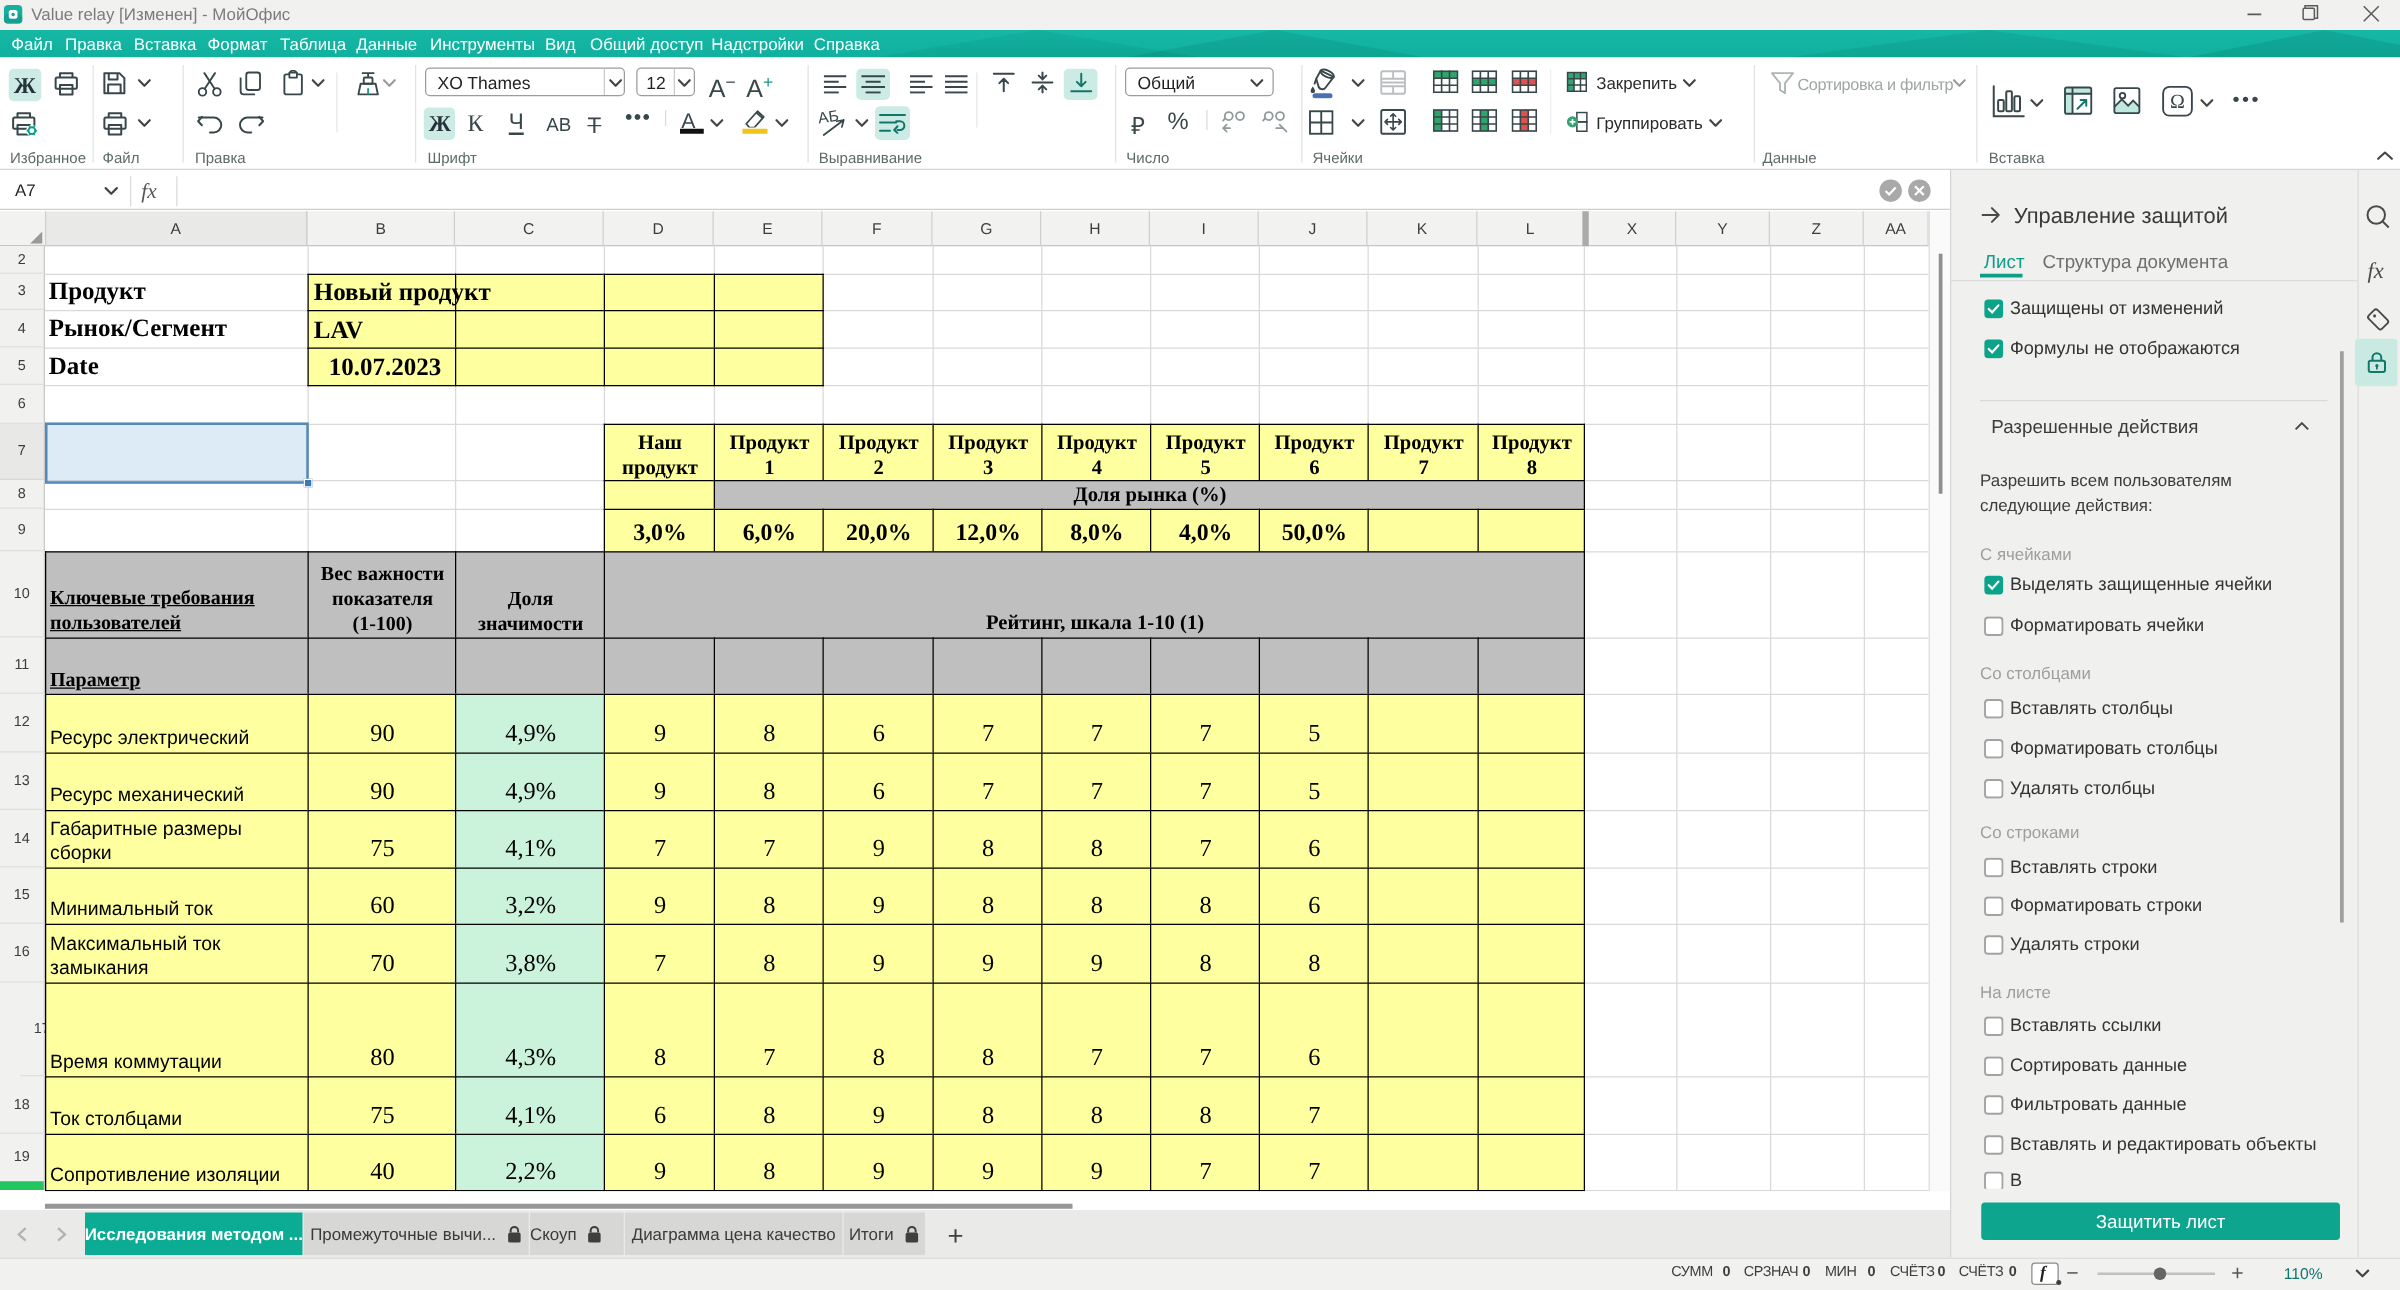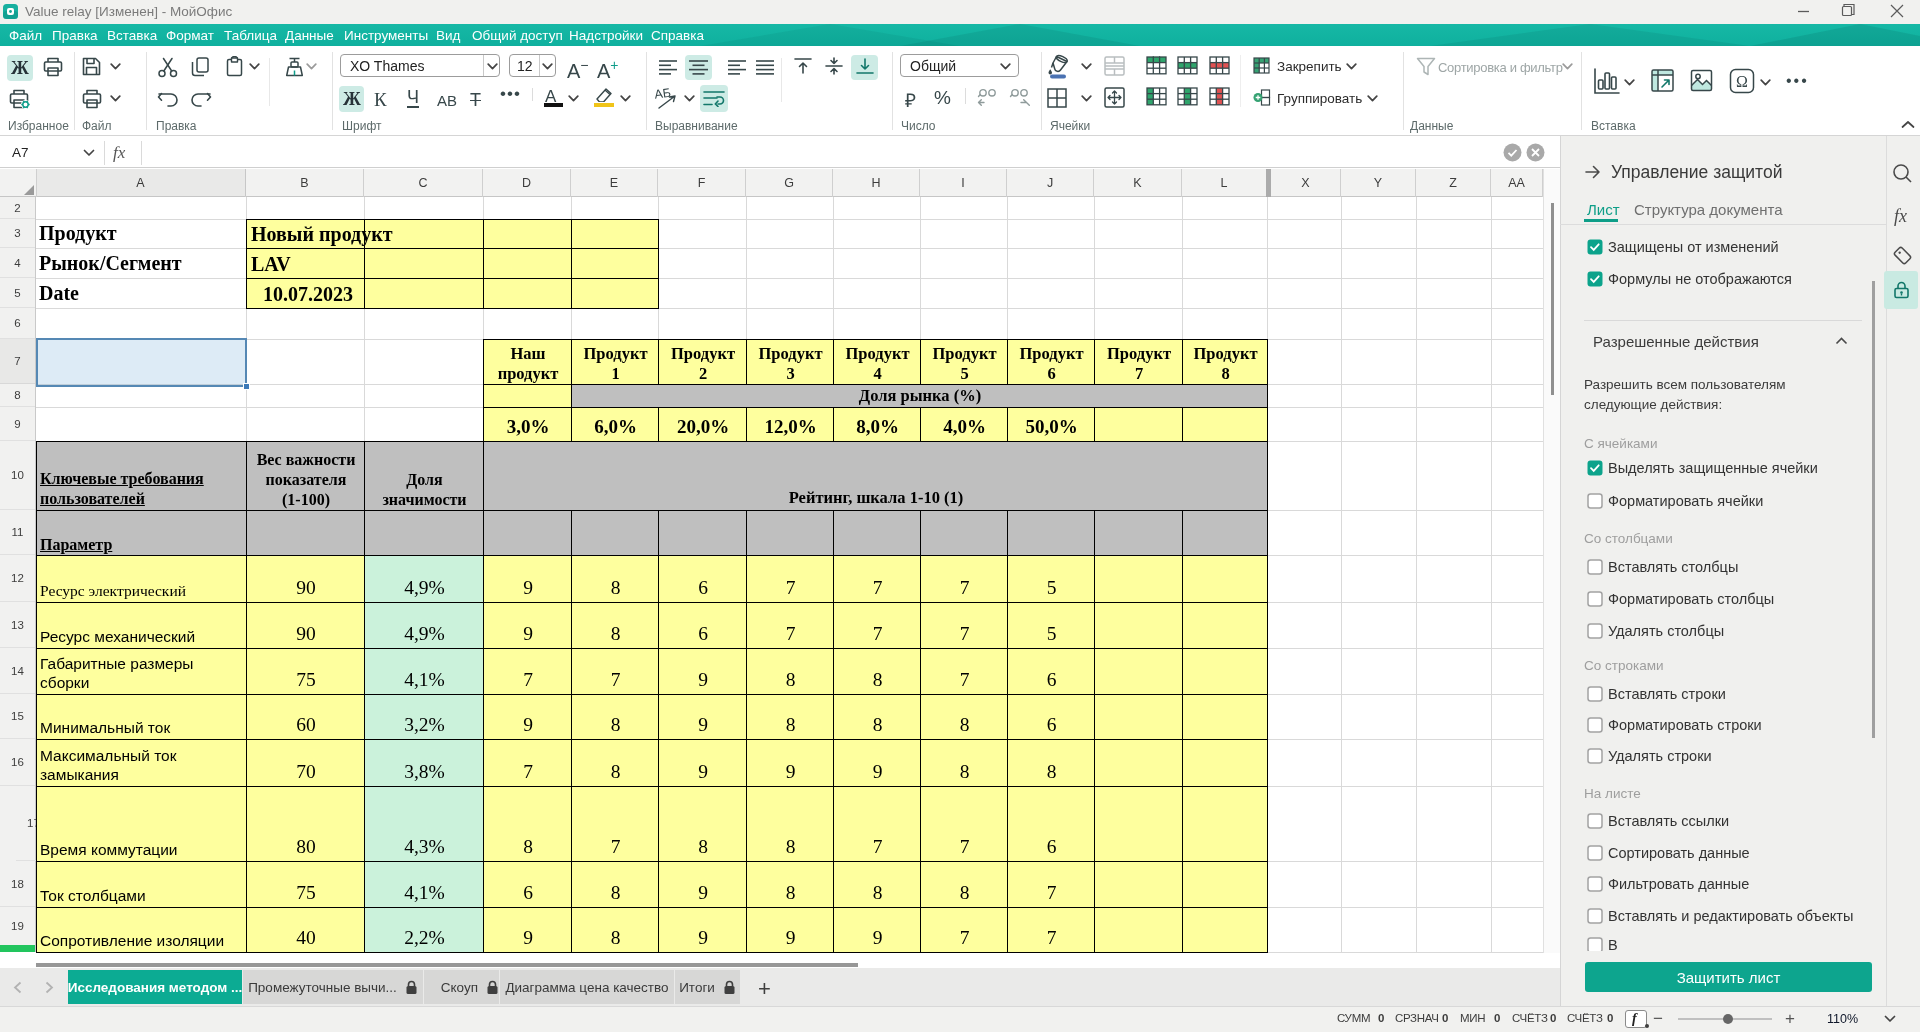--- a/index.html
+++ b/index.html
@@ -670,21 +670,21 @@
 <div class="cell gry" style="left:364px;top:510px;width:120px;height:46px;"></div>
 <div class="cell gry" style="left:483px;top:510px;width:89px;height:46px;"></div>
 <div class="cell gry" style="left:571px;top:510px;width:88px;height:46px;"></div>
 <div class="cell gry" style="left:658px;top:510px;width:89px;height:46px;"></div>
 <div class="cell gry" style="left:746px;top:510px;width:88px;height:46px;"></div>
 <div class="cell gry" style="left:833px;top:510px;width:88px;height:46px;"></div>
 <div class="cell gry" style="left:920px;top:510px;width:88px;height:46px;"></div>
 <div class="cell gry" style="left:1007px;top:510px;width:88px;height:46px;"></div>
 <div class="cell gry" style="left:1094px;top:510px;width:89px;height:46px;"></div>
 <div class="cell gry" style="left:1182px;top:510px;width:86px;height:46px;"></div>
-<div class="cell yel cl" style="left:36px;top:555px;width:211px;height:48px;font-family:Liberation Serif, serif;">
+<div class="cell yel cl" style="left:36px;top:555px;width:211px;height:48px;">
     <span style="font-size:15.5px;line-height:19px;padding:0 6px 3px 3px">Ресурс электрический</span>
   </div>
 <div class="cell yel cb" style="left:246px;top:555px;width:119px;height:48px;">
     <span class="num">90</span>
   </div>
 <div class="cell grn cb" style="left:364px;top:555px;width:120px;height:48px;">
     <span class="num">4,9%</span>
   </div>
 <div class="cell yel cb" style="left:483px;top:555px;width:89px;height:48px;">
     <span class="num">9</span>
@@ -946,21 +946,21 @@
     <path d="M8.5 1.5L3 6.5l5.5 5" stroke="#b2b2b2" stroke-width="1.8" fill="none"></path>
   </svg>
 <svg class="ab" style="left:43px;top:981px" width="12" height="13" viewBox="0 0 12 13">
     <path d="M3.5 1.5L9 6.5l-5.5 5" stroke="#b2b2b2" stroke-width="1.8" fill="none"></path>
   </svg>
 <div class="ab" style="left:68px;top:970px;width:174px;height:34px;background:#0cab93;color:#fff;font-weight:bold;font-size:13.5px;display:flex;align-items:center;justify-content:center;white-space:nowrap;overflow:hidden">Исследования методом ...</div>
 <div class="ab" style="left:243px;top:970px;width:180px;height:34px;background:#d7d7d6;color:#3a3a3a;font-weight:normal;font-size:13.5px;display:flex;align-items:center;justify-content:center;white-space:nowrap;overflow:hidden">Промежуточные вычи...<svg width="13" height="15" viewBox="0 0 13 15" style="margin-left:8px">
       <rect x="1.5" y="6" width="10" height="8" rx="1.5" fill="#3f3f3f"></rect>
       <path d="M3.5 6V4.5a3 3 0 0 1 6 0V6" fill="none" stroke="#3f3f3f" stroke-width="1.6"></path>
     </svg></div>
-<div class="ab" style="left:424px;top:970px;width:75px;height:34px;background:#d7d7d6;color:#3a3a3a;font-weight:normal;font-size:13.5px;display:flex;align-items:center;justify-content:flex-end;white-space:nowrap;overflow:hidden">Скоуп<svg width="13" height="15" viewBox="0 0 13 15" style="margin-left:8px">
+<div class="ab" style="left:424px;top:970px;width:75px;height:34px;background:#d7d7d6;color:#3a3a3a;font-weight:normal;font-size:13.5px;display:flex;align-items:center;justify-content:flex-start;white-space:nowrap;overflow:hidden">Скоуп<svg width="13" height="15" viewBox="0 0 13 15" style="margin-left:8px">
       <rect x="1.5" y="6" width="10" height="8" rx="1.5" fill="#3f3f3f"></rect>
       <path d="M3.5 6V4.5a3 3 0 0 1 6 0V6" fill="none" stroke="#3f3f3f" stroke-width="1.6"></path>
     </svg></div>
 <div class="ab" style="left:500px;top:970px;width:174px;height:34px;background:#d7d7d6;color:#3a3a3a;font-weight:normal;font-size:13.5px;display:flex;align-items:center;justify-content:center;white-space:nowrap;overflow:hidden">Диаграмма цена качество</div>
 <div class="ab" style="left:675px;top:970px;width:65px;height:34px;background:#d7d7d6;color:#3a3a3a;font-weight:normal;font-size:13.5px;display:flex;align-items:center;justify-content:center;white-space:nowrap;overflow:hidden">Итоги<svg width="13" height="15" viewBox="0 0 13 15" style="margin-left:8px">
       <rect x="1.5" y="6" width="10" height="8" rx="1.5" fill="#3f3f3f"></rect>
       <path d="M3.5 6V4.5a3 3 0 0 1 6 0V6" fill="none" stroke="#3f3f3f" stroke-width="1.6"></path>
     </svg></div>
 <div class="ab" style="left:758px;top:976px;font-size:22px;font-weight:300;color:#3f3f3f">+</div>
 <div class="ab" style="left:0;top:1006px;width:1920px;height:26px;background:#f1f1ef;border-top:1px solid #d8d8d8"></div>
@@ -974,21 +974,21 @@
 <div class="ab" style="left:1550px;top:1012px;font-size:11.5px;font-weight:bold;color:#3d3d3d;letter-spacing:-0.3px">0</div>
 <div class="ab" style="left:1567px;top:1012px;font-size:11.5px;font-weight:normal;color:#3d3d3d;letter-spacing:-0.3px">СЧЁТЗ</div>
 <div class="ab" style="left:1607px;top:1012px;font-size:11.5px;font-weight:bold;color:#3d3d3d;letter-spacing:-0.3px">0</div>
 <div class="ab" style="left:1625px;top:1010px;width:22px;height:18px;border:1px solid #8a8a8a;border-radius:3px;background:#fff"></div>
 <div class="ab ser" style="left:1632px;top:1011px;font-size:14px;font-style:italic;font-weight:bold;color:#222">f</div>
 <div class="ab" style="left:1645px;top:1024px;width:4px;height:4px;background:#3f3f3f;border-radius:50%"></div>
 <div class="ab" style="left:1653px;top:1009px;font-size:17px;color:#555">−</div>
 <div class="ab" style="left:1678px;top:1018px;width:94px;height:2px;background:#c0c0c0"></div>
 <div class="ab" style="left:1723px;top:1014px;width:10px;height:10px;border-radius:50%;background:#666"></div>
 <div class="ab" style="left:1785px;top:1009px;font-size:17px;color:#555">+</div>
-<div class="ab" style="left:1827px;top:1012px;font-size:12.5px;color:#0f172a">110%</div>
+<div class="ab" style="left:1827px;top:1012px;font-size:12.5px;color:#0f766e">110%</div>
 <svg class="ab" style="left:1884px;top:1015px" width="12" height="8" viewBox="0 0 12 8">
     <path d="M1.5 1.5L6 6l4.5-4.5" class="chev"></path>
   </svg>
 <div class="ab" style="left:1560px;top:136px;width:360px;height:870px;background:#f0f0ee"></div>
 <div class="ab" style="left:1560px;top:136px;width:1px;height:870px;background:#d5d5d5"></div>
 <div class="ab" style="left:1886px;top:136px;width:1px;height:870px;background:#dcdcdc"></div>
 <svg class="ab" style="left:1585px;top:165px" width="16" height="14" viewBox="0 0 16 14">
     <path d="M1 7h13M14 7l-5.5-5.5M14 7l-5.5 5.5" stroke="#4a4a4a" stroke-width="1.6" fill="none" stroke-linecap="round"></path>
   </svg>
 <div class="ab" style="left:1611px;top:162px;font-size:17.5px;color:#3a3a3a">Управление защитой</div>

